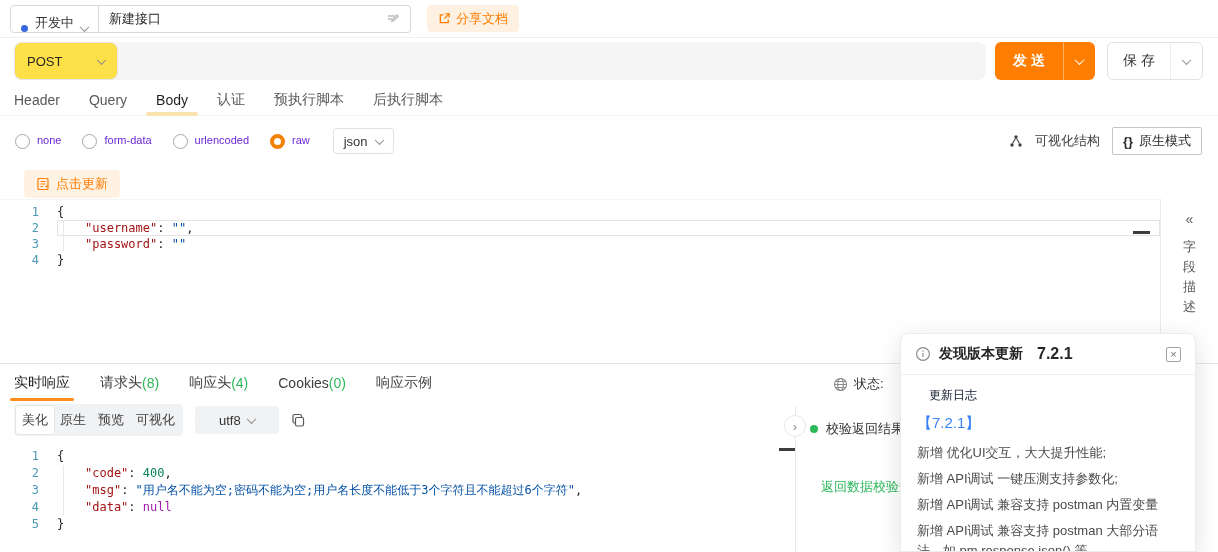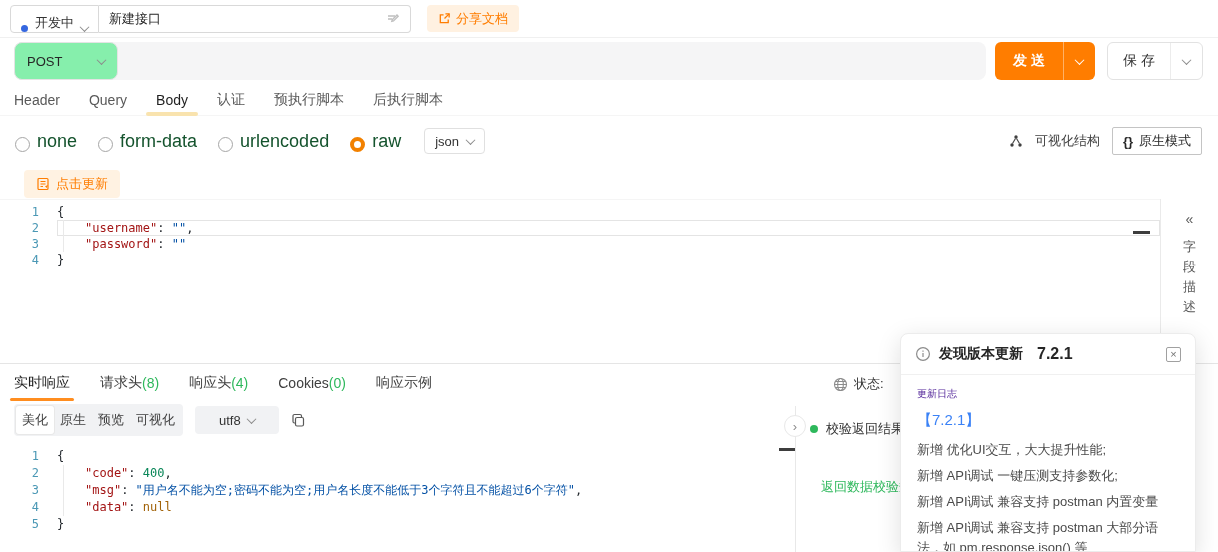--- a/index.html
+++ b/index.html
@@ -13,59 +13,59 @@
   .topbar { position:absolute; top:0; left:0; right:0; height:38px; border-bottom:1px solid #f0f0f0; display:flex; align-items:center; padding:0 10px; }
   .status-select { height:28px; border:1px solid #d9d9d9; border-radius:4px 0 0 4px; display:flex; align-items:flex-end; gap:7px; padding:0 10px; font-size:13px; color:#333; cursor:pointer; background:#fff; }
   .status-dot { width:7px; height:7px; border-radius:50%; background:#3567e0; }
   .api-name { height:28px; width:312px; border:1px solid #d9d9d9; border-left:none; border-radius:0 4px 4px 0; display:flex; align-items:center; padding:0 10px; font-size:13px; color:#262626; position:relative; }
   .api-name .edit-ic { position:absolute; right:10px; color:#bfbfbf; }
   .share-btn { margin-left:16px; height:27px; background:#fff1e1; color:#ff7d00; border-radius:4px; display:flex; align-items:center; gap:5px; padding:0 11px; font-size:13px; cursor:pointer; }
 
   
   .request-bar { position:absolute; top:38px; left:0; right:0; height:46px; display:flex; align-items:center; padding:0 14px; }
   .url-group { flex:1; height:38px; display:flex; background:#f5f5f6; border-radius:8px; max-width:972px; }
-  .method-select { width:104px; height:38px; background:#86efac; border:1px solid #e4e4e4; border-radius:8px; display:flex; align-items:center; justify-content:space-between; padding:0 12px; font-size:13px; color:#262626; cursor:pointer; flex:none; }
+  .method-select { width:104px; height:38px; background:#fde047; border:1px solid #e4e4e4; border-radius:8px; display:flex; align-items:center; justify-content:space-between; padding:0 12px; font-size:13px; color:#262626; cursor:pointer; flex:none; }
   .url-input { flex:1; display:flex; align-items:center; padding:0 15px; font-size:15px; color:#1f1f1f; }
   .send-btn { margin-left:9px; height:38px; width:100px; background:#ff7d00; border-radius:6px; display:flex; color:#fff; cursor:pointer; overflow:hidden; flex:none; }
   .send-btn .lbl { flex:1; display:flex; align-items:center; justify-content:center; font-size:14px; font-weight:bold; }
   .send-btn .dd { width:32px; display:flex; align-items:center; justify-content:center; border-left:1px solid rgba(255,255,255,.4); }
   .save-btn { margin-left:12px; height:38px; width:96px; background:#fff; border:1px solid #e2e2e2; border-radius:6px; display:flex; color:#333; cursor:pointer; overflow:hidden; flex:none; }
   .save-btn .lbl { flex:1; display:flex; align-items:center; justify-content:center; font-size:14px; }
   .save-btn .dd { width:32px; display:flex; align-items:center; justify-content:center; border-left:1px solid #ececec; }
 
   
   .req-tabs { position:absolute; top:84px; left:0; right:0; height:32px; display:flex; align-items:center; padding-left:14px; border-bottom:1px solid #f5f5f5; }
   .req-tab { position:relative; margin-right:29px; font-size:14px; color:#595959; cursor:pointer; height:32px; display:flex; align-items:center; }
   .req-tab.active { color:#1f1f1f; }
   .req-tab.active::after { content:""; position:absolute; left:-10px; right:-10px; bottom:0; height:4px; background:#f9e3ae; border-radius:2px; }
 
   
   .body-bar { position:absolute; top:124px; left:0; right:0; height:34px; display:flex; align-items:center; padding-left:15px; }
-  .radio-item { display:flex; align-items:flex-end; gap:7px; margin-right:21px; font-size:18px; color:#14532d; cursor:pointer; }
+  .radio-item { display:flex; align-items:flex-start; gap:7px; margin-right:21px; font-size:11px; color:#6d28d9; cursor:pointer; }
   .radio { width:15px; height:15px; border:1px solid #a6a6a6; border-radius:50%; background:#fff; flex:none; }
   .radio.sel { border:4.5px solid #f28100; }
   .json-select { height:26px; border:1px solid #e0e0e0; border-radius:4px; display:flex; align-items:center; gap:8px; padding:0 10px; font-size:13px; color:#333; cursor:pointer; margin-left:2px; }
   .body-bar .spacer { flex:1; }
   .visual-btn { display:flex; align-items:center; gap:12px; font-size:13px; color:#404040; cursor:pointer; padding:0 12px; }
   .raw-mode-btn { display:flex; align-items:center; gap:6px; font-size:13px; color:#262626; border:1px solid #c4c4c4; border-radius:2px; height:28px; padding:0 10px; margin-right:16px; background:#fff; cursor:pointer; }
   .raw-mode-btn .braces { font-weight:bold; font-size:13px; }
 
   
   .update-btn { position:absolute; top:170px; left:24px; height:28px; background:#fff2e2; color:#ff7d00; border-radius:4px; display:flex; align-items:center; gap:6px; padding:0 12px; font-size:13px; cursor:pointer; }
 
   
   .editor { font-family:"DejaVu Sans Mono",monospace; font-size:12px; }
   .crow { display:flex; line-height:16px; }
   .gut { width:57px; flex:none; text-align:right; padding-right:18px; color:#4b98b5; }
   .ccell { flex:1; white-space:pre; color:#24292e; position:relative; }
   .ccell.cur { outline:1px solid #e4e4e4; outline-offset:-1px; }
   .tok-k { color:#a31515; }
   .tok-s { color:#0451a5; }
   .tok-n { color:#098658; }
-  .tok-u { color:#a16207; }
+  .tok-u { color:#a21caf; }
   .tok-p { color:#24292e; }
   .tok-w { display:inline-block; width:28px; position:relative; }
   .tok-w::before { content:""; position:absolute; left:6px; top:0; bottom:0; border-left:1px solid #e9e9e9; }
   .req-editor { position:absolute; top:199px; left:0; right:58px; height:163px; padding-top:4px; border-top:1px solid #f5f5f5; }
   .ruler-dash { position:absolute; width:17px; height:3px; background:#3d3d3d; }
   .req-editor .ruler-dash { right:10px; top:31px; }
 
   
   .field-sidebar { position:absolute; top:199px; right:0; width:58px; height:163px; border-left:1px solid #eaeaea; display:flex; flex-direction:column; align-items:center; padding-top:12px; color:#595959; }
   .field-sidebar .collapse { font-size:14px; margin-bottom:10px; cursor:pointer; color:#595959; }
@@ -96,21 +96,21 @@
   .vdot { width:8px; height:8px; border-radius:50%; background:#2eb85c; flex:none; }
   .validation .vlink { margin-top:40px; margin-left:11px; font-size:13px; color:#2eb85c; cursor:pointer; white-space:nowrap; }
 
   
   .popup { position:absolute; left:900px; top:333px; width:296px; height:219px; background:#fff; border:1px solid #ececec; border-radius:8px 8px 0 0; box-shadow:0 6px 24px rgba(0,0,0,.13); z-index:50; overflow:hidden; }
   .popup-header { display:flex; align-items:center; gap:8px; padding:11px 14px; border-bottom:1px solid #f0f0f0; }
   .popup-title { font-size:14px; font-weight:bold; color:#262626; }
   .popup-version { font-size:16px; font-weight:bold; color:#262626; margin-left:6px; }
   .popup-close { margin-left:auto; width:15px; height:15px; border:1px solid #a0a0a0; border-radius:2px; display:flex; align-items:center; justify-content:center; font-size:11px; line-height:1; color:#737373; cursor:pointer; }
   .popup-body { padding:12px 16px 0; }
-  .popup-log-title { font-size:10px; color:#4c1d95; margin-bottom:10px; }
+  .popup-log-title { font-size:12px; color:#0f172a; margin-bottom:10px;margin-left:12px; }
   .popup-section { font-size:15px; color:#3b82f6; margin-bottom:10px; }
   .popup-item { font-size:13px; color:#4a4a4a; line-height:20px; margin-bottom:6px; }
 
   svg { display:block; }
 </style>
 </head>
 <body>
 
 <div class="topbar">
   <div class="status-select">

